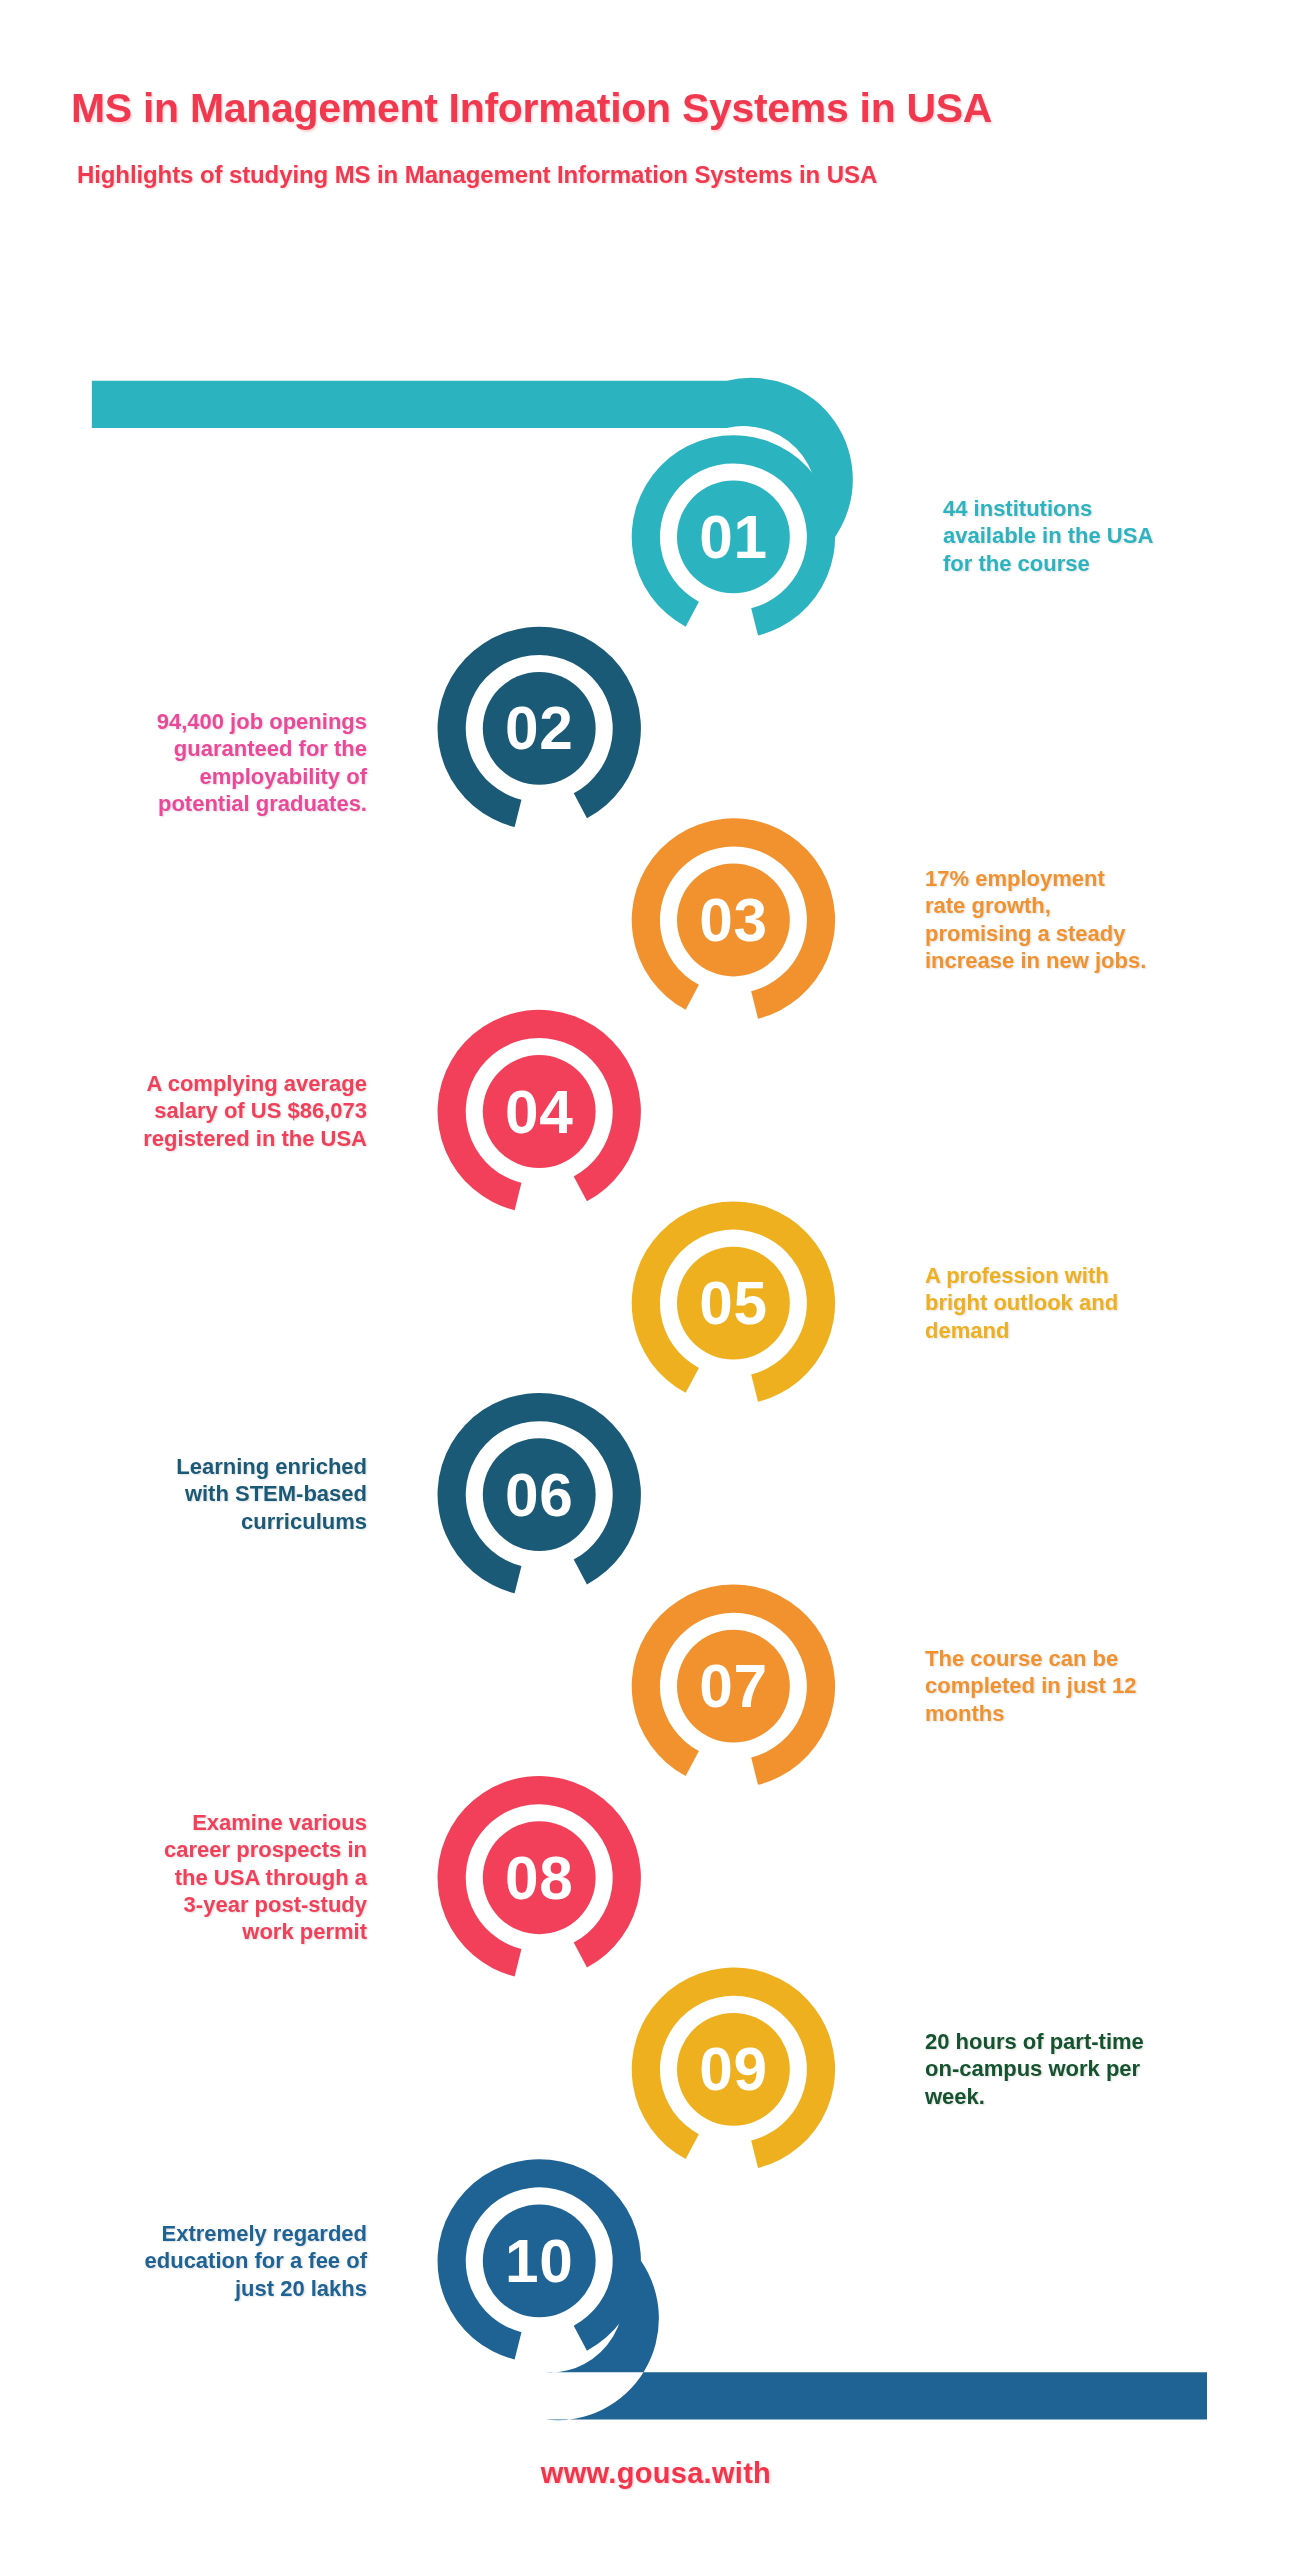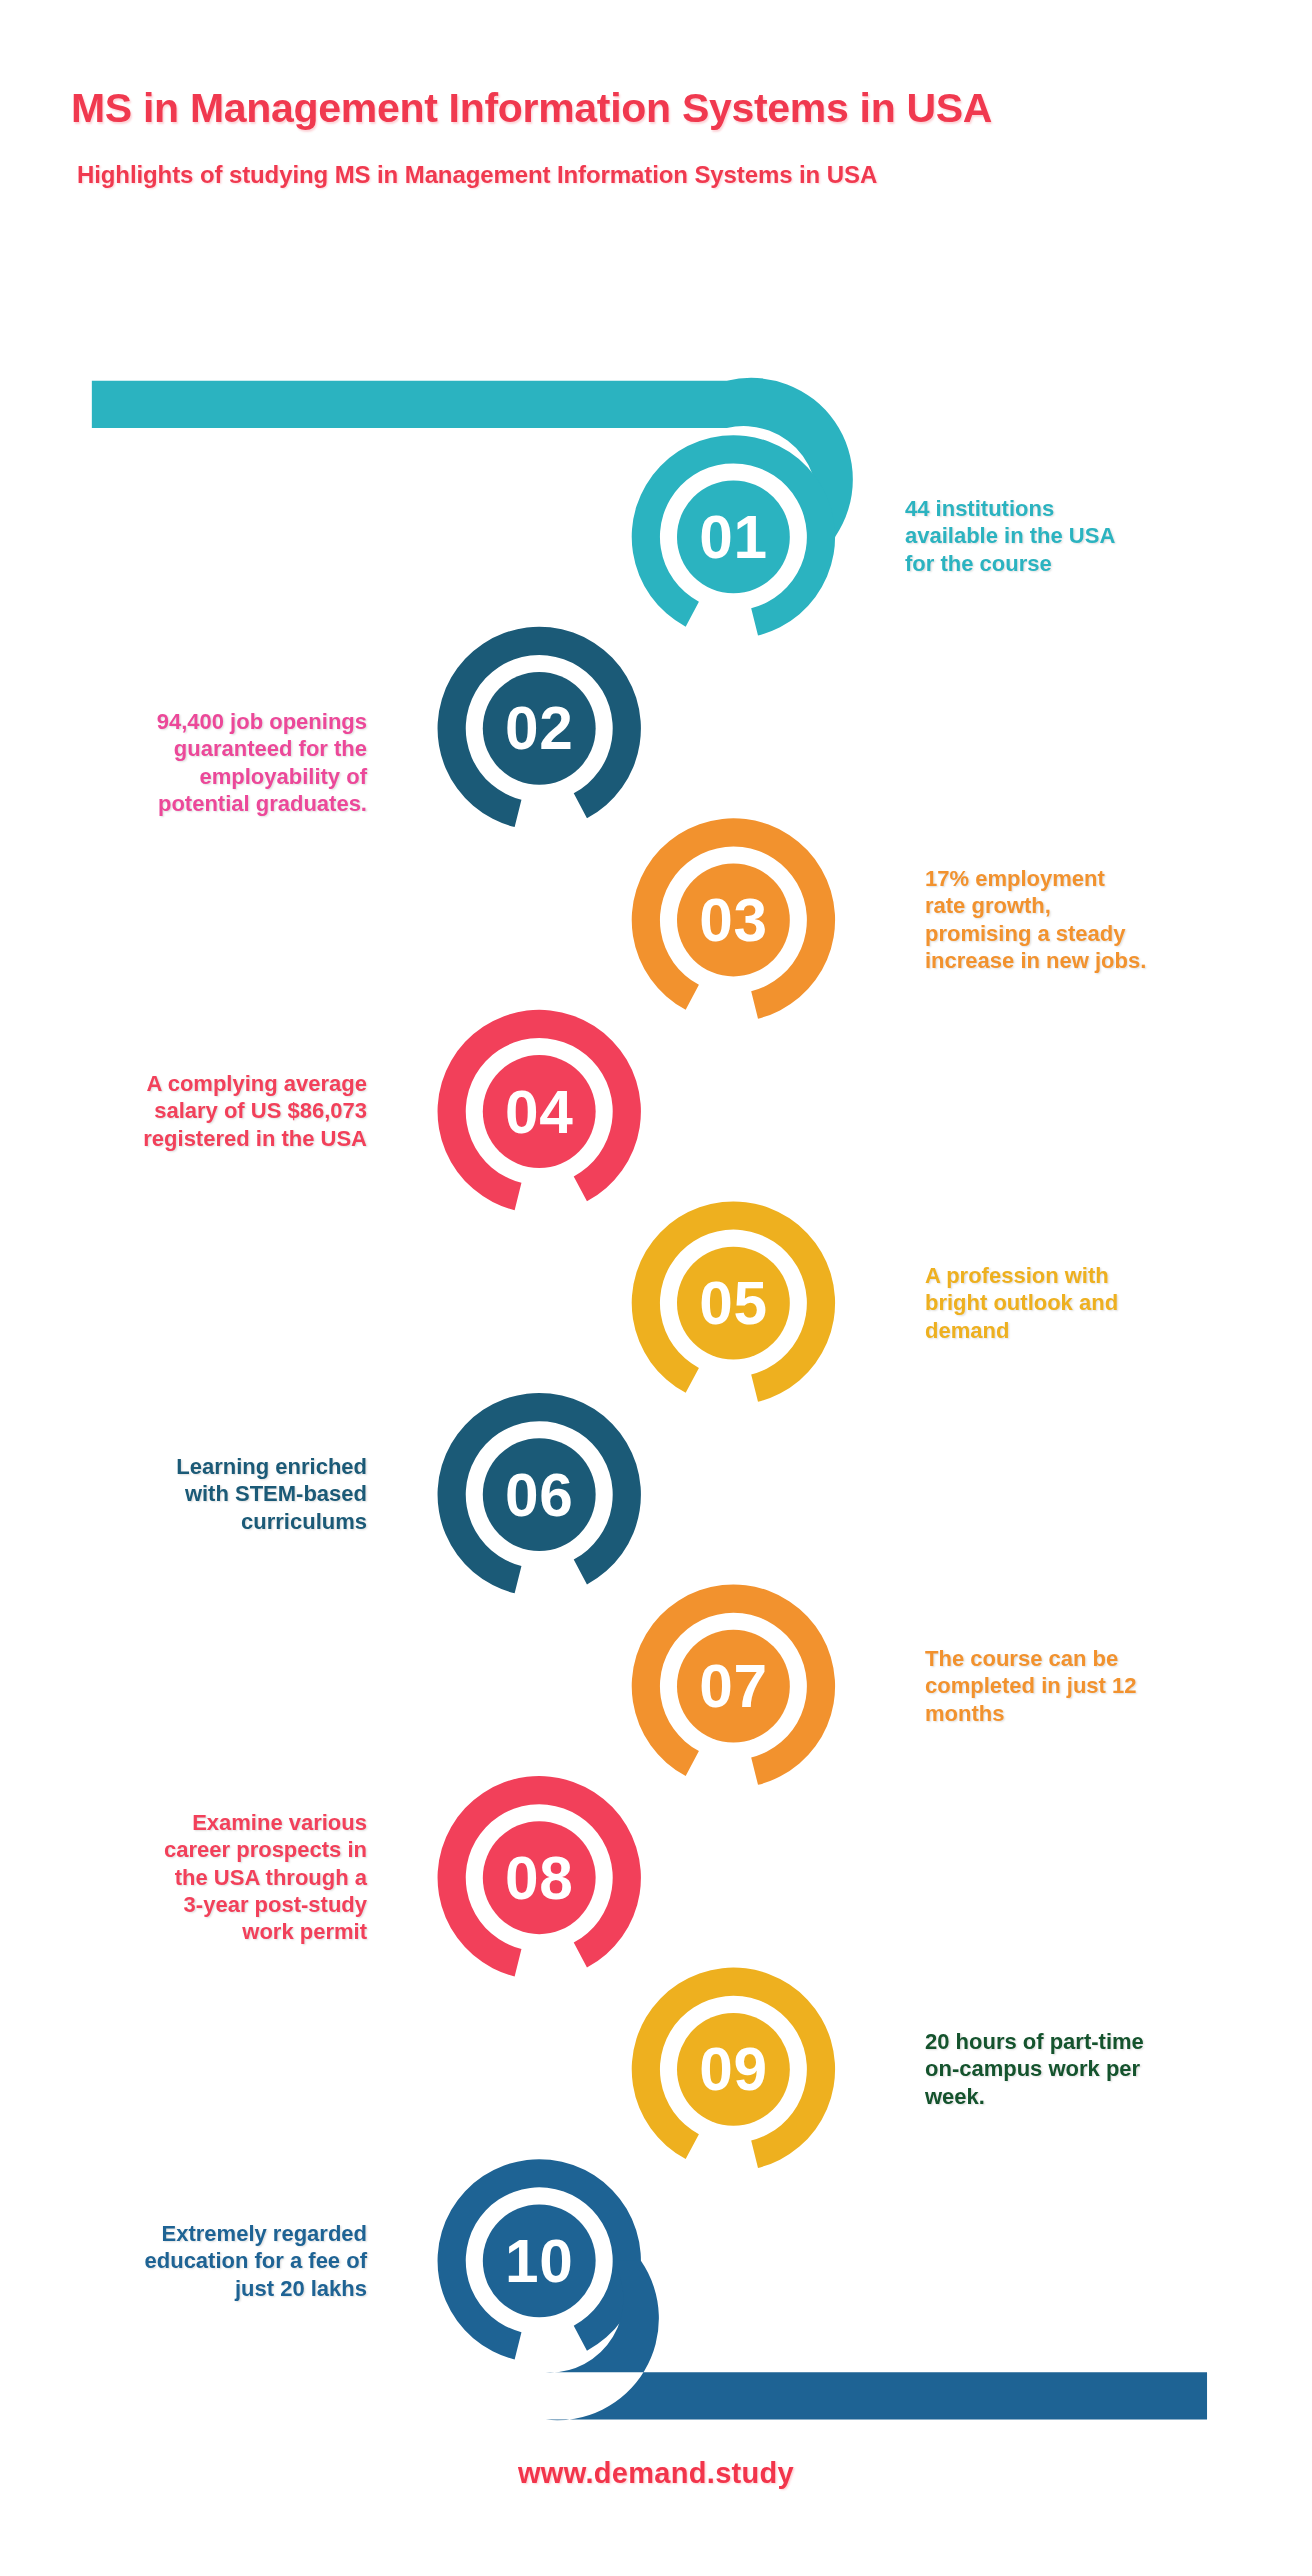--- a/index.html
+++ b/index.html
@@ -175,21 +175,21 @@
         <text x="1118" y="1986" text-anchor="middle" dominant-baseline="central" class="num-text">05</text>
         <text x="822" y="2278" text-anchor="middle" dominant-baseline="central" class="num-text">06</text>
         <text x="1118" y="2570" text-anchor="middle" dominant-baseline="central" class="num-text">07</text>
         <text x="822" y="2862" text-anchor="middle" dominant-baseline="central" class="num-text">08</text>
         <text x="1118" y="3154" text-anchor="middle" dominant-baseline="central" class="num-text">09</text>
         <text x="822" y="3446" text-anchor="middle" dominant-baseline="central" class="num-text">10</text>
       </g>
     </svg>
 
   <div id="captions">
-      <div class="caption right" style="color: rgb(43, 179, 192); text-shadow: rgba(0, 0, 0, 0.13) 1.3px 1.3px 2px; top: 495px; left: 905px; width: 354px;">44 institutions
+      <div class="caption right" style="color: rgb(43, 179, 192); text-shadow: rgba(0, 0, 0, 0.13) 1.3px 1.3px 2px; top: 495px; left: 943px; width: 354px;">44 institutions
 available in the USA
 for the course</div>
       <div class="caption left" style="color: #ec4899; text-shadow: rgba(0, 0, 0, 0.13) 1.3px 1.3px 2px; top: 708px; left: 26px; width: 341px;">94,400 job openings
 guaranteed for the
 employability of
 potential graduates.</div>
       <div class="caption right" style="color: rgb(242, 146, 46); text-shadow: rgba(0, 0, 0, 0.13) 1.3px 1.3px 2px; top: 865px; left: 925px; width: 354px;">17% employment
 rate growth,
 promising a steady
 increase in new jobs.</div>
@@ -211,16 +211,16 @@
 3-year post-study
 work permit</div>
       <div class="caption right" style="color: #14532d; text-shadow: rgba(0, 0, 0, 0.13) 1.3px 1.3px 2px; top: 2028px; left: 925px; width: 354px;">20 hours of part-time
 on-campus work per
 week.</div>
       <div class="caption left" style="color: rgb(30, 99, 148); text-shadow: rgba(0, 0, 0, 0.13) 1.3px 1.3px 2px; top: 2220px; left: 26px; width: 341px;">Extremely regarded
 education for a fee of
 just 20 lakhs</div>
     </div>
 
-  <div class="footer">www.demand.study</div>
+  <div class="footer">www.gousa.with</div>
 
 </div>
 
 
 </body></html>

